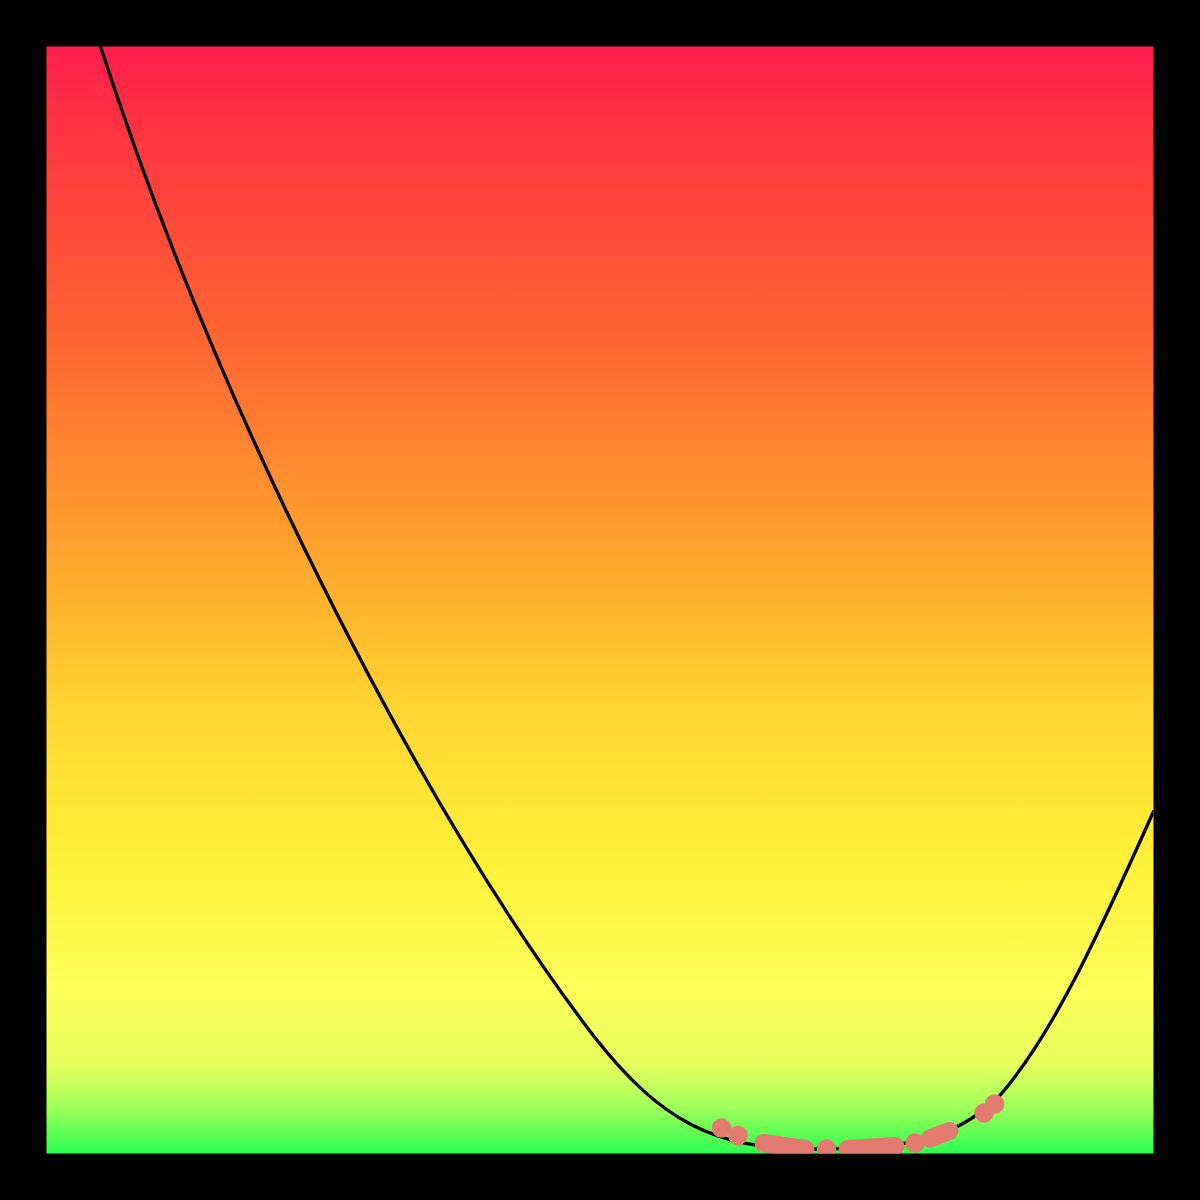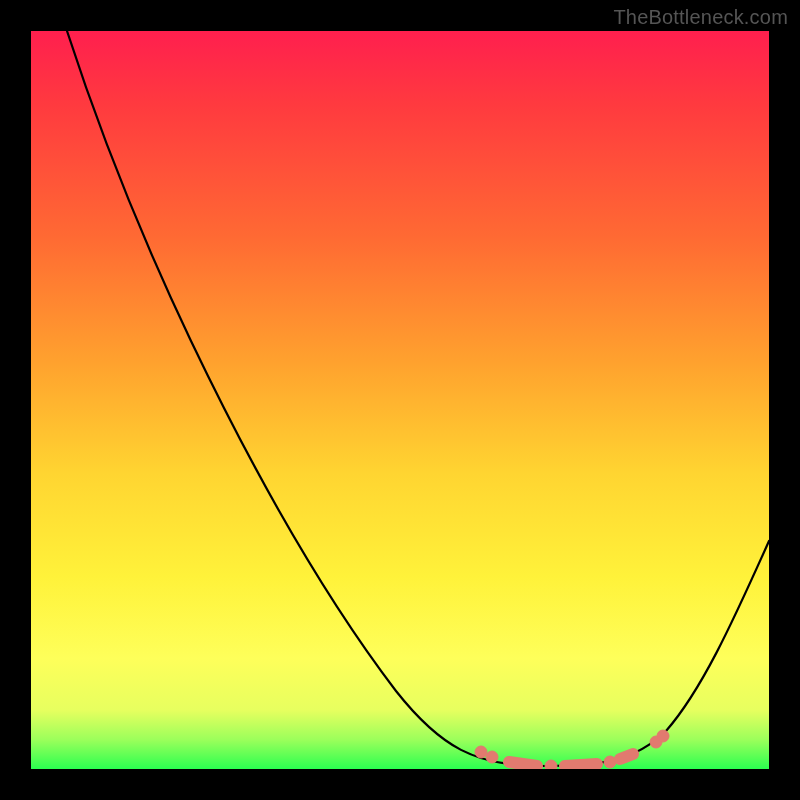--- a/index.html
+++ b/index.html
@@ -66,21 +66,20 @@
   .dash {
     stroke: #e27a6f;
     stroke-width: 12;
     stroke-linecap: round;
   }
 </style>
 </head>
 <body>
 <div class="frame">
 
-  <div class="watermark">TheBottleneck.com</div>
 
   <div class="plot">
     <svg viewBox="0 0 738 738">
       <path class="curve" d="M 36 0
            C 70 105, 110 205, 160 310
            C 215 425, 285 555, 365 660
            C 410 717, 445 735, 510 735
            C 572 735, 604 730, 635 700
            C 670 660, 700 595, 738 510"></path>
 

